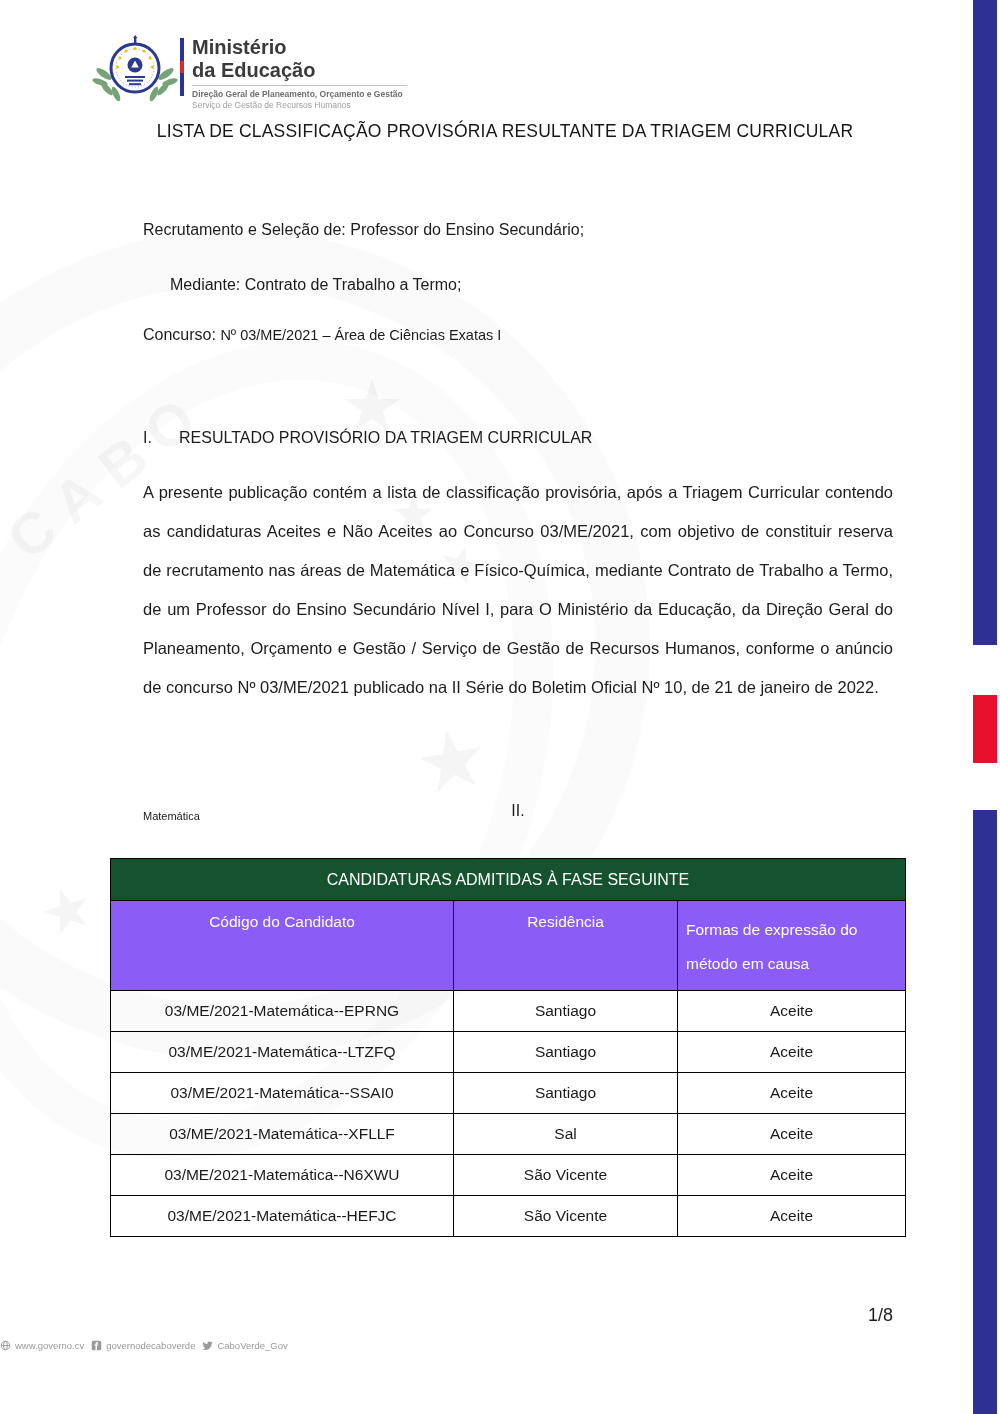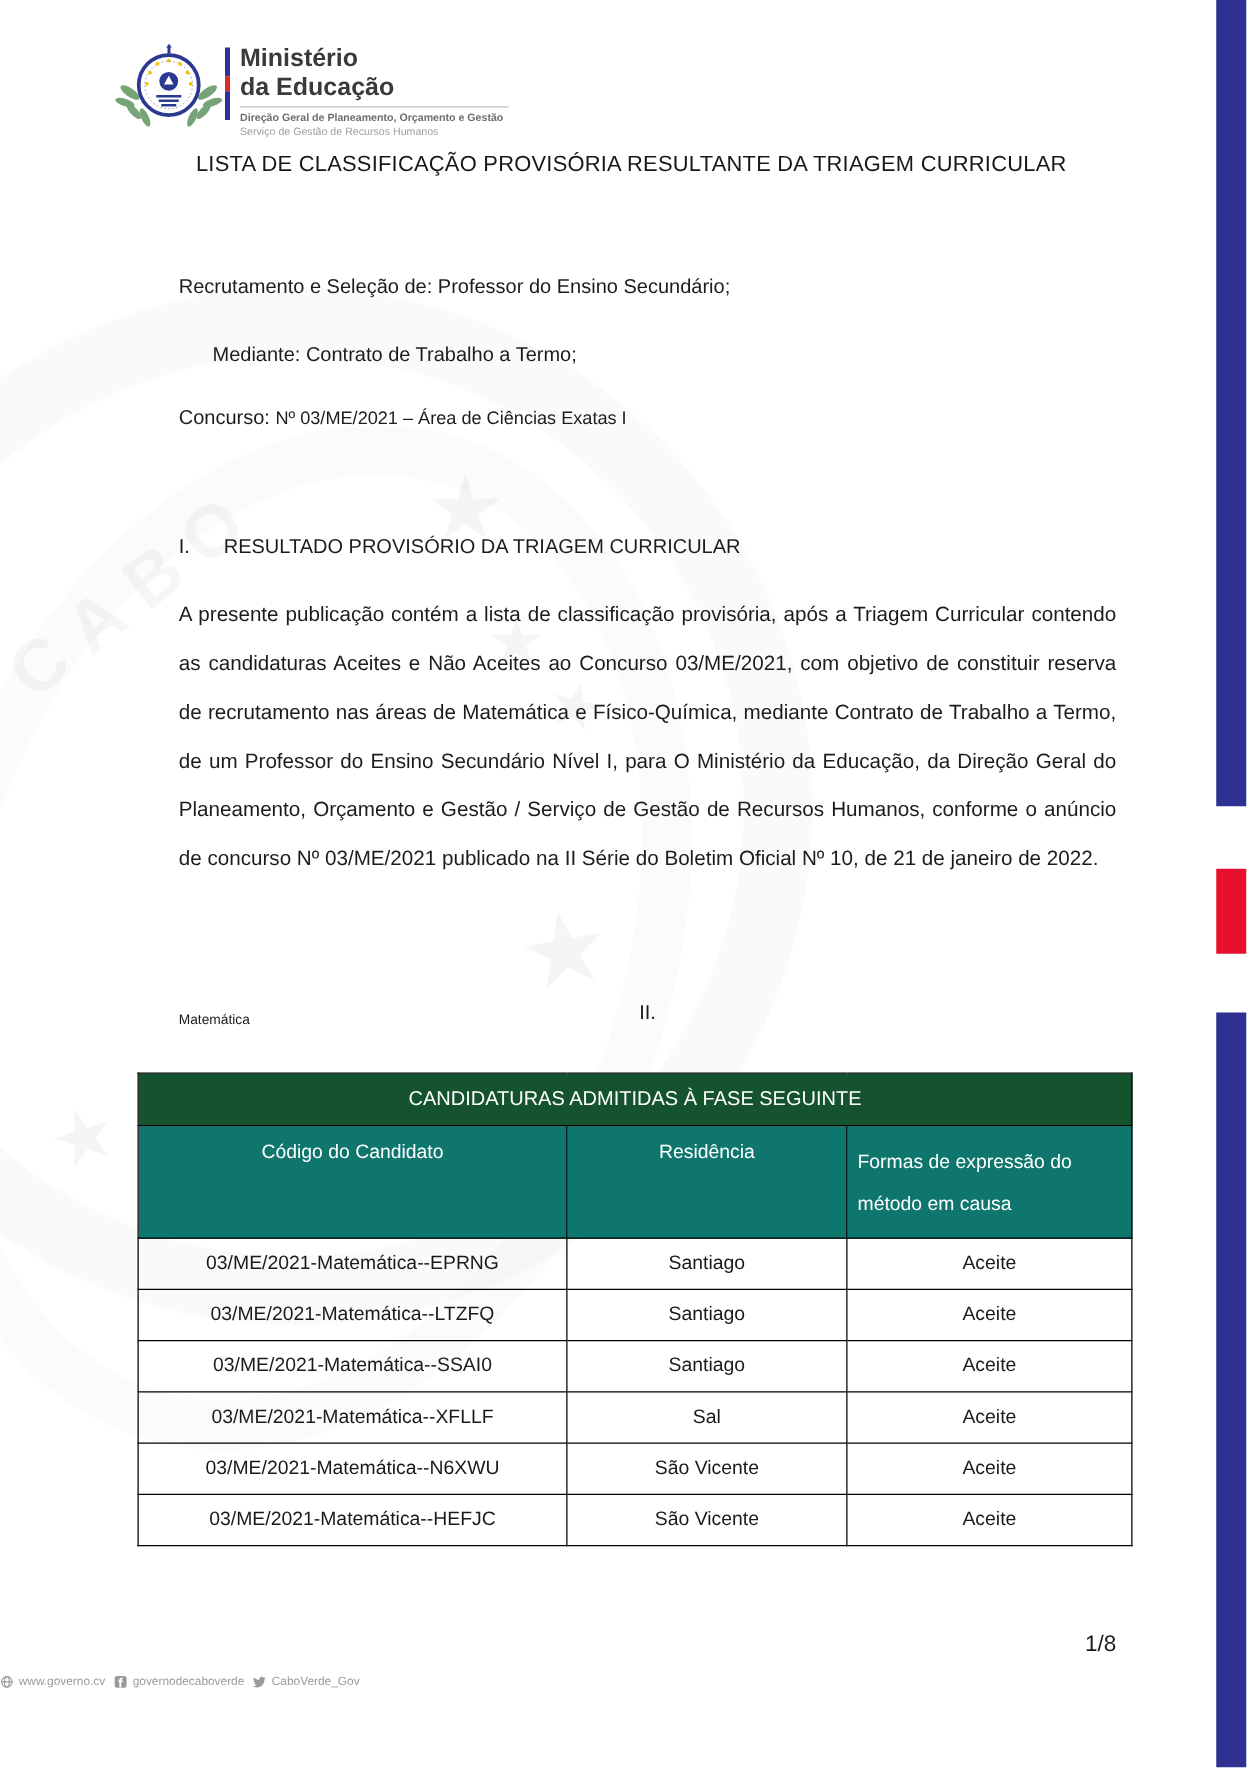--- a/index.html
+++ b/index.html
@@ -36,21 +36,21 @@
   .small-seg{font-size:14.5px;}
   .sec1{position:absolute;left:143px;top:429px;font-size:16px;z-index:1;}
   .sec1 .num{display:inline-block;width:36px;}
   .para{position:absolute;left:143px;width:750px;top:473px;font-size:16.5px;line-height:39px;text-align:justify;color:#1c1c1c;z-index:1;}
   .sec2-num{position:absolute;left:143px;width:750px;top:758px;text-align:center;font-size:16px;z-index:1;margin-top:44px;}
   .subject{position:absolute;left:143px;top:810px;font-size:11px;z-index:1;}
   
   .tbl{position:absolute;left:110px;top:858px;width:795px;border-collapse:collapse;table-layout:fixed;z-index:1;}
   .tbl td,.tbl th{border:1px solid #000;font-weight:normal;}
   .tbl .title-row th{background:#14532d;color:#fff;font-size:16px;height:39px;text-align:center;}
-  .tbl .head-row th{background:#0f766e;color:#fff;font-size:15.5px;height:76px;vertical-align:top;}
+  .tbl .head-row th{background:#8b5cf6;color:#fff;font-size:15.5px;height:76px;vertical-align:top;}
   .tbl .head-row .h1,.tbl .head-row .h2{text-align:center;padding-top:12px;}
   .tbl .head-row .h3{text-align:left;padding:12px 6px 0 8px;line-height:34px;}
   .tbl td{height:38px;text-align:center;font-size:15.5px;color:#1a1a1a;vertical-align:middle;}
   .c1{width:343px;} .c2{width:224px;} .c3{width:228px;}
   
   .page-num{position:absolute;top:1305px;right:107px;font-size:18px;z-index:1;}
   .footer{position:absolute;top:1340px;left:0;width:973px;display:flex;justify-content:flex-start;align-items:center;gap:7px;z-index:1;
           font-size:9.5px;color:#9a9a9a;}
   .f-ico{width:11px;height:11px;display:inline-block;vertical-align:middle;}
   .f-item{display:flex;align-items:center;gap:4px;}

